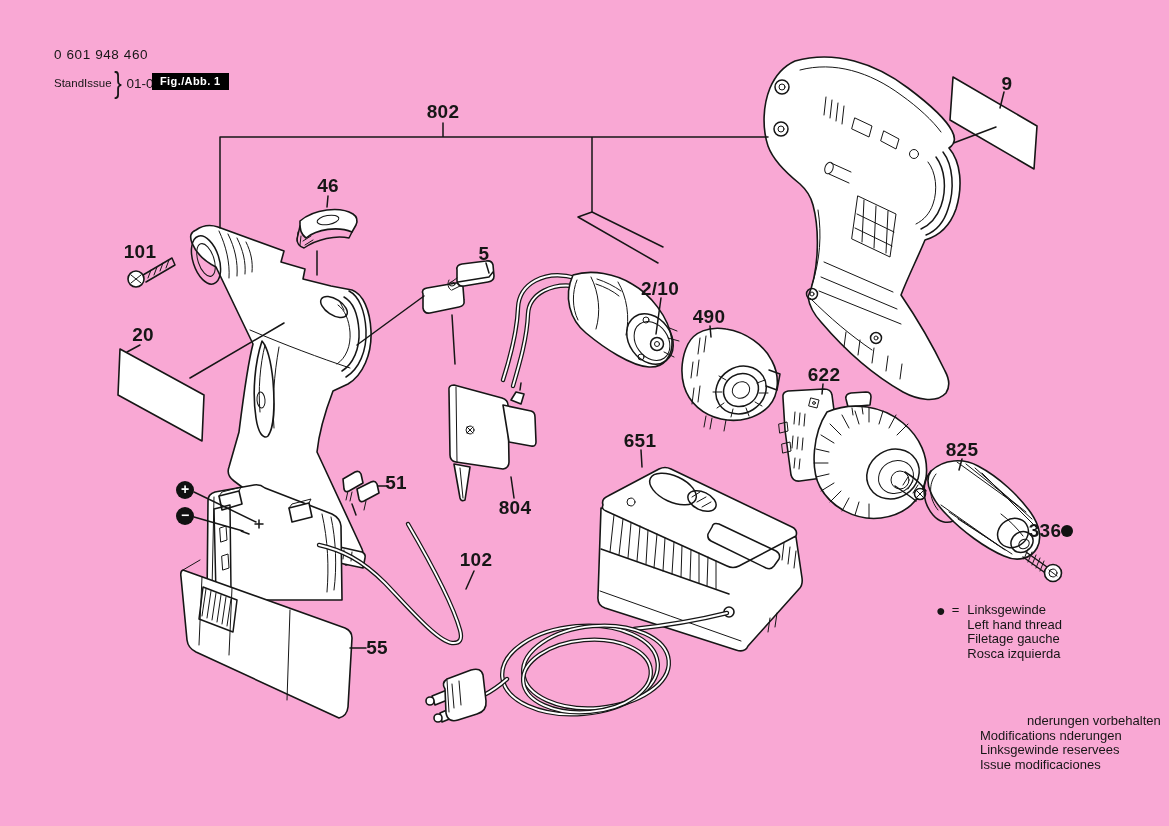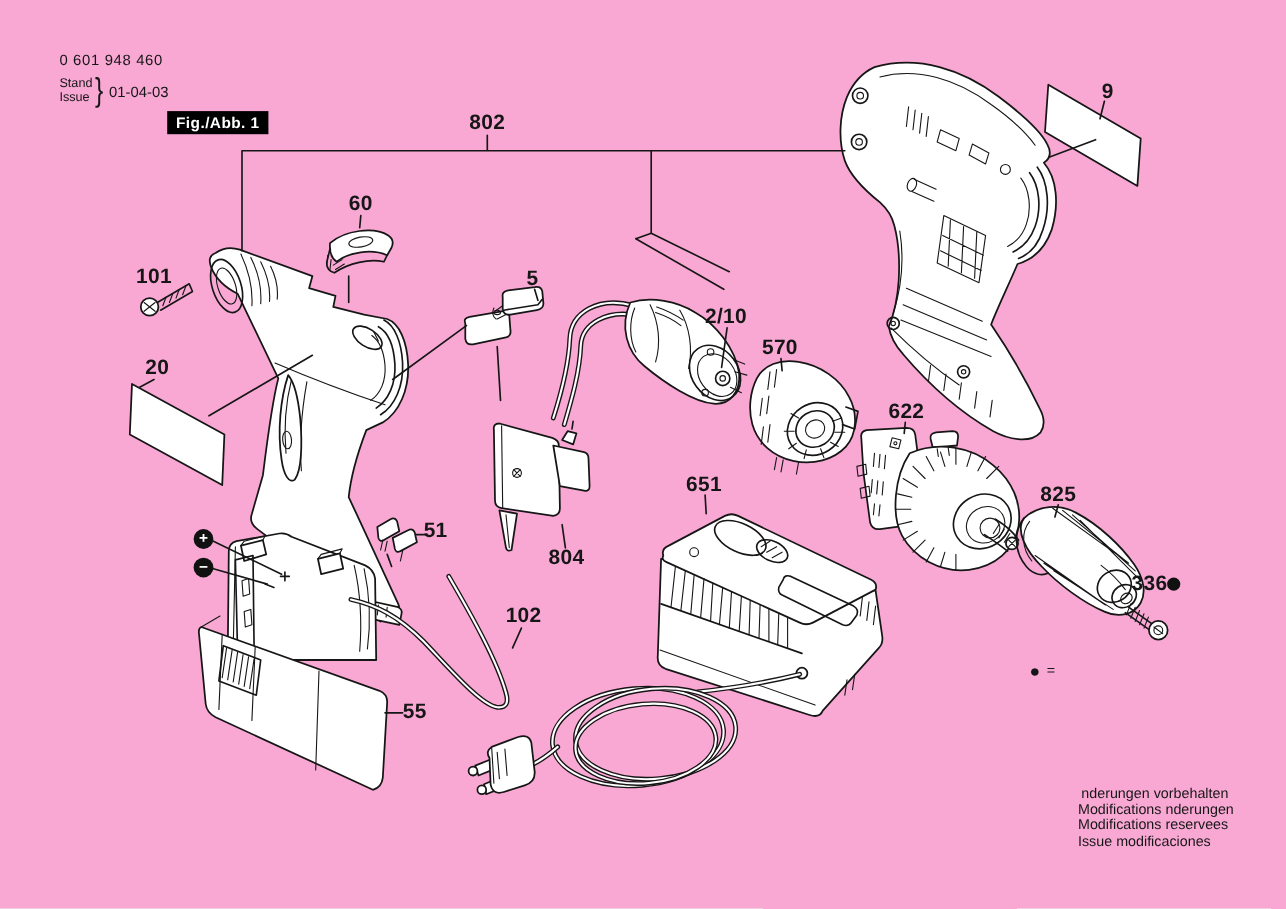--- a/index.html
+++ b/index.html
@@ -17,37 +17,37 @@
   .fl{fill:#ffffff;stroke:#161616;stroke-width:1.6;stroke-linejoin:round;stroke-linecap:round;}
   .wb{fill:none;stroke:#161616;stroke-width:4.4;stroke-linecap:round;}
   .ww{fill:none;stroke:#ffffff;stroke-width:1.9;stroke-linecap:round;}
   
   .co{
     position:absolute; transform:translate(-50%,-50%);
     font-weight:bold; font-size:19px; letter-spacing:0.3px; white-space:nowrap;
   }
   .pn{position:absolute;left:54px;top:47px;font-size:13.5px;letter-spacing:0.6px;}
   .si{position:absolute;left:54px;top:66px;display:flex;align-items:center;}
-  .si-col{display:flex;flex-direction:column;font-size:11.5px;line-height:13px;}
+  .si-col{display:flex;flex-direction:row;font-size:11.5px;line-height:13px;}
   .si-brace{font-size:30px;font-weight:200;margin:0 2px 0 1px;transform:scaleX(0.75);}
   .si-date{font-size:13.5px;margin-left:2px;}
   .badge{
     position:absolute;left:152px;top:73px;background:#000;color:#fff;
-    font-weight:bold;font-size:14px;padding:2px 8px 3px 8px;letter-spacing:0.4px;margin-top:28px;
+    font-weight:bold;font-size:11px;padding:2px 8px 3px 8px;letter-spacing:0.4px;
   }
   .term{
     position:absolute;width:18px;height:18px;border-radius:50%;background:#111;color:#fff;
     font-weight:bold;font-size:14px;line-height:17px;text-align:center;
   }
   .lhdot{position:absolute;width:12px;height:12px;border-radius:50%;background:#111;}
   .legend{position:absolute;left:936px;top:603px;display:flex;align-items:flex-start;font-size:13px;line-height:14.6px;}
   .legend .sym{font-size:16px;line-height:13px;margin-top:1px;}
   .legend .eq{margin:0 8px 0 6px;}
   .footer{position:absolute;left:980px;top:714px;font-size:13px;line-height:14.6px;}
-  .footer .l0{padding-left:3px;}
+  .footer .l0{padding-left:3px;margin-left:44px;}
 </style>
 </head>
 <body>
 
 <div class="canvas">
 
 <svg width="1169" height="826" viewBox="0 0 1169 826">
 
   <g>
     <path class="fl" d="M120,349 L204,395 L202,441 L118,395 Z"></path>
@@ -308,44 +308,50 @@
       <span>Stand</span>
       <span>Issue</span>
     </div>
     <span class="si-brace">}</span>
     <span class="si-date">01-04-03</span>
   </div>
   <div class="badge">Fig./Abb. 1</div>
 
   <span class="co" style="left:443px;top:112px">802</span>
   <span class="co" style="left:1007px;top:84px">9</span>
-  <span class="co" style="left:328px;top:186px">60</span>
+  <span class="co" style="left:328px;top:186px">46</span>
   <span class="co" style="left:140px;top:252px">101</span>
   <span class="co" style="left:484px;top:254px">5</span>
   <span class="co" style="left:143px;top:335px">20</span>
   <span class="co" style="left:660px;top:289px">2/10</span>
-  <span class="co" style="left:709px;top:317px">570</span>
+  <span class="co" style="left:709px;top:317px">490</span>
   <span class="co" style="left:824px;top:375px">622</span>
   <span class="co" style="left:962px;top:450px">825</span>
   <span class="co" style="left:1045px;top:531px">336</span>
   <span class="lhdot" style="left:1061px;top:525px"></span>
   <span class="co" style="left:640px;top:441px">651</span>
   <span class="co" style="left:515px;top:508px">804</span>
   <span class="co" style="left:396px;top:483px">51</span>
   <span class="co" style="left:476px;top:560px">102</span>
   <span class="co" style="left:377px;top:648px">55</span>
 
   <span class="term" style="left:176px;top:481px">+</span>
   <span class="term" style="left:176px;top:507px">−</span>
 
   <div class="legend">
     <span class="sym">●</span>
     <span class="eq">=</span>
+    <div>
+      <div>Linksgewinde</div>
+      <div>Left hand thread</div>
+      <div>Filetage gauche</div>
+      <div>Rosca izquierda</div>
+    </div>
   </div>
 
   <div class="footer">
     <div class="l0">nderungen vorbehalten</div>
     <div>Modifications nderungen</div>
-    <div>Modifications reservees</div>
+    <div>Linksgewinde reservees</div>
     <div>Issue modificaciones</div>
   </div>
 
 </div>
 
 </body></html>

